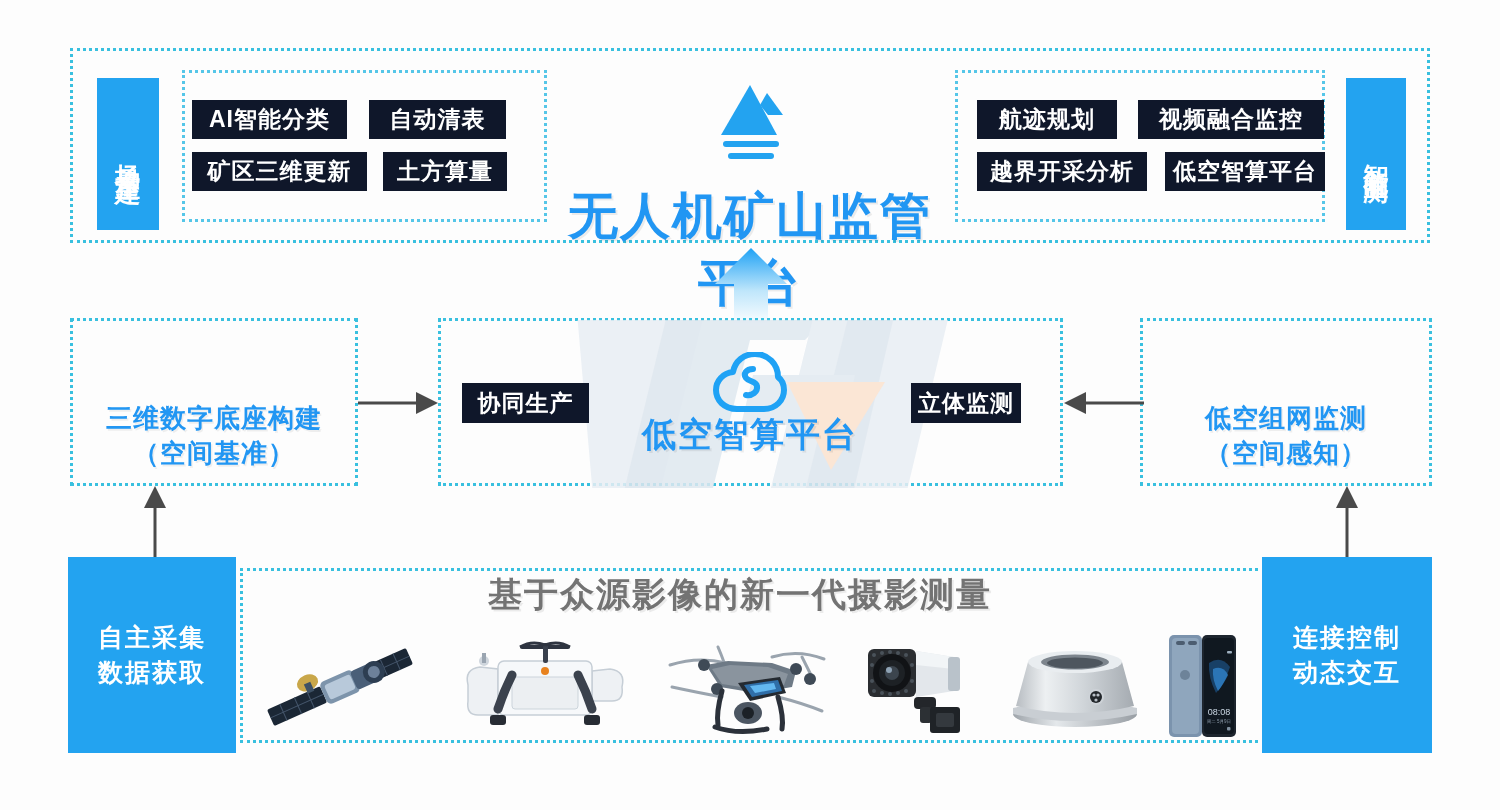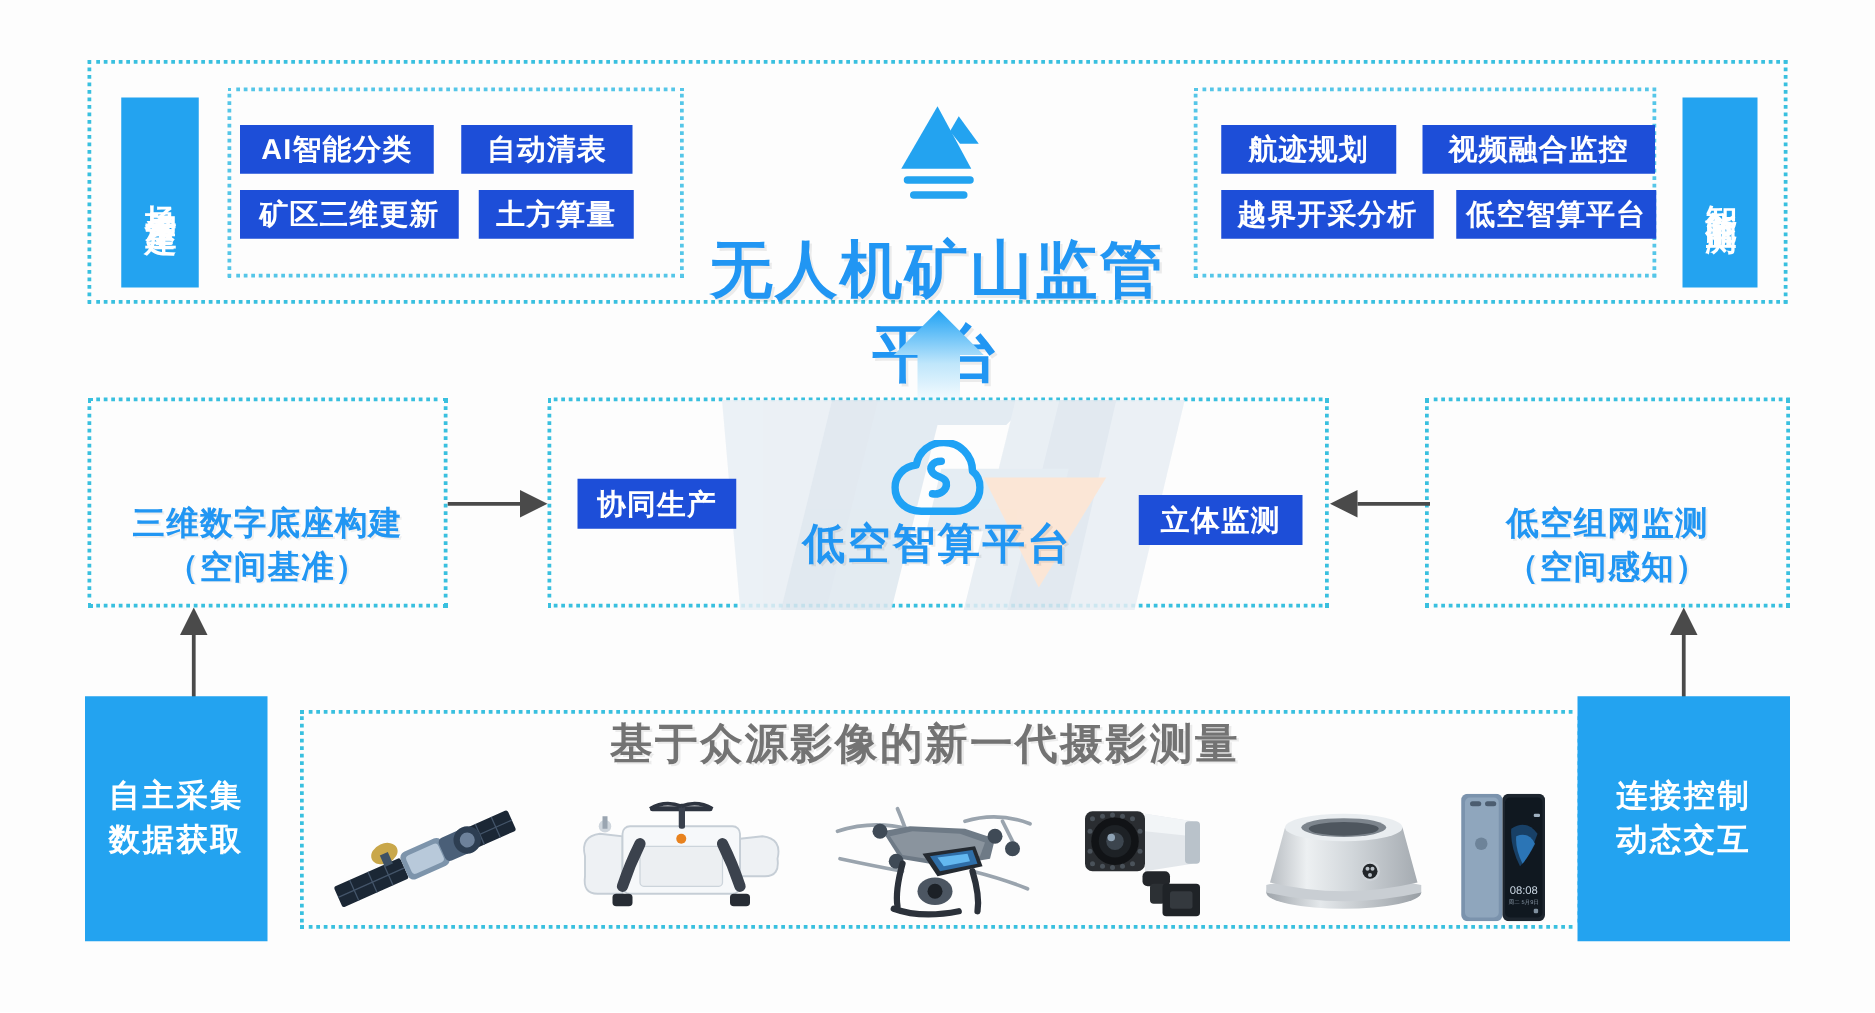--- a/index.html
+++ b/index.html
@@ -55,21 +55,21 @@
   }
   #tab-scene {
     left: 97px; top: 78px; width: 62px; height: 152px;
   }
   #tab-monitor {
     left: 1346px; top: 78px; width: 60px; height: 152px;
   }
 
   .chip {
     position: absolute;
-    background: #1d4ed8;
+    background: #0f172a;
     color: #ffffff;
     font-size: 23px;
     font-weight: bold;
     display: flex;
     align-items: center;
     justify-content: center;
     letter-spacing: 1px;
     box-sizing: border-box;
     white-space: nowrap;
   }
@@ -127,21 +127,21 @@
     font-weight: bold;
     line-height: 1.35;
     letter-spacing: 1px;
     text-shadow: 1.5px 1.5px 0 rgba(0,0,0,0.06);
     margin-top: 33px;
   }
   #mid-left-label  { left: 70px; top: 368px; width: 288px; }
   #mid-right-label { left: 1140px; top: 368px; width: 292px; }
 
   #chip-coop    { left: 462px; top: 383px; width: 127px; height: 40px; }
-  #chip-stereo  { left: 911px; top: 396px; width: 131px; height: 40px; }
+  #chip-stereo  { left: 911px; top: 383px; width: 110px; height: 40px; }
 
   #cloud-icon {
     position: absolute;
     left: 713px; top: 352px; width: 74px; height: 62px;
   }
   #cloud-title {
     position: absolute;
     left: 590px; top: 412px; width: 320px;
     text-align: center;
     color: #2196f3;
@@ -170,21 +170,21 @@
     font-size: 25px;
     font-weight: bold;
     line-height: 1.4;
     letter-spacing: 2px;
     display: flex;
     align-items: center;
     justify-content: center;
     text-align: center;
     box-sizing: border-box;
   }
-  #block-collect { left: 68px;  top: 557px; width: 146px; height: 196px; }
+  #block-collect { left: 68px;  top: 557px; width: 168px; height: 196px; }
   #block-control { left: 1262px; top: 557px; width: 170px; height: 196px; }
 
   #bottom-headline {
     position: absolute;
     left: 420px; top: 572px; width: 640px;
     text-align: center;
     color: #737373;
     font-size: 34px;
     font-weight: bold;
     letter-spacing: 2px;

